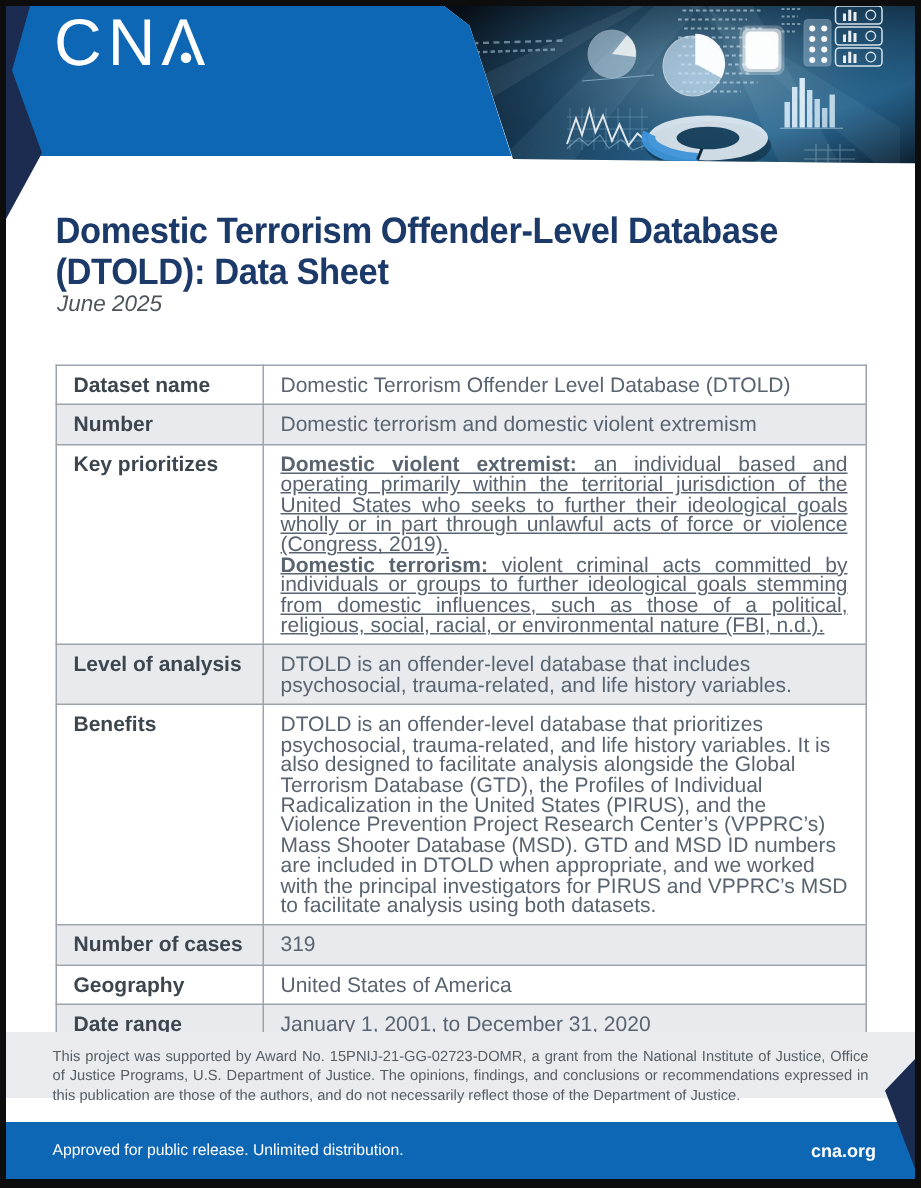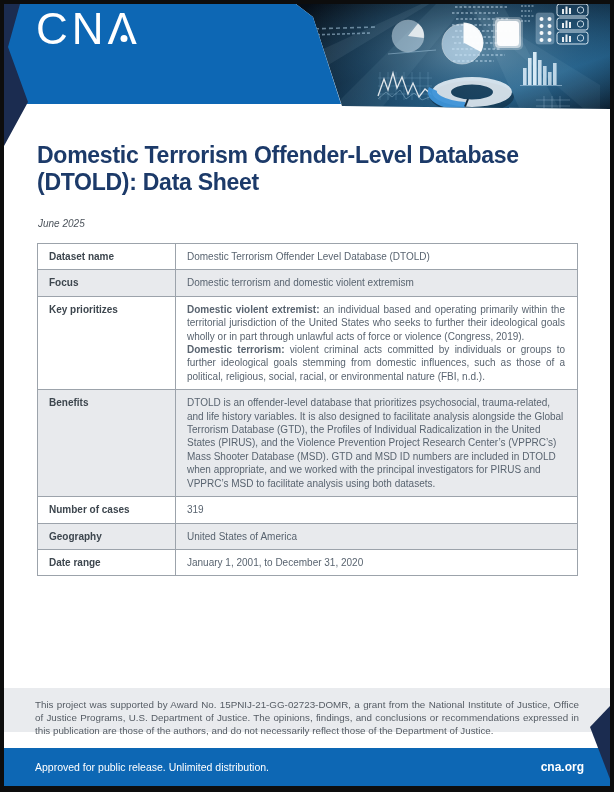--- a/index.html
+++ b/index.html
@@ -25,35 +25,35 @@
   }
   .title{
     position:absolute;left:37px;top:126px;z-index:2;width:560px;
     color:var(--title-navy,#1c3a69);font-weight:bold;font-size:24.5px;
     line-height:26.5px;letter-spacing:-0.3px;
     transform:scaleX(0.94);transform-origin:0 0;
   }
   .title span{display:block;}
   .pub-date{
     position:absolute;left:38px;top:194px;z-index:2;
-    font-style:italic;font-size:10px;color:#4d545c;margin-top:24px;
+    font-style:italic;font-size:15px;color:#4d545c;
   }
   
   .sheet{
     position:absolute;left:37px;top:243px;width:541px;z-index:2;
-    border-collapse:collapse;font-size:10px;line-height:13.4px;
+    border-collapse:collapse;font-size:14px;line-height:13.4px;
     color:var(--text-gray,#596470);
   }
   .sheet td{
     border:1px solid var(--border-gray,#9ca3ab);
     vertical-align:top;padding:6px 12px 6px 11px;
   }
   .sheet tr:nth-child(even) td{background:var(--row-gray,#e8eaed);}
   .t-label{width:114px;font-weight:bold;color:var(--label-color,#3d464e);}
-  .def{display:block;text-align:justify;}
+  .def{display:block;text-align:justify;text-decoration:underline;}
   .term{font-weight:bold;}
   
   .footer-gray{
     position:absolute;left:4px;right:4px;top:688px;height:44px;
     background:var(--footer-gray,#e9ebee);z-index:3;
   }
   .footer-gray p{
     margin:10px 31px 0 31px;font-size:9.8px;line-height:13.2px;
     color:#555c64;text-align:justify;
   }
@@ -220,31 +220,35 @@
   </h1>
   <div class="pub-date">June 2025</div>
 
   <table class="sheet">
     <tbody>
       <tr>
         <td class="t-label">Dataset name</td>
         <td class="t-value">Domestic Terrorism Offender Level Database (DTOLD)</td>
       </tr>
       <tr>
-        <td class="t-label">Focus</td>
+        <td class="t-label">Number</td>
         <td class="t-value">Domestic terrorism and domestic violent extremism</td>
       </tr>
       <tr>
         <td class="t-label">Key prioritizes</td>
         <td class="t-value">
           <span class="def"><b class="term">Domestic violent extremist:</b><span> an individual based and operating primarily within the territorial jurisdiction of the United States who seeks to further their ideological goals wholly or in part through unlawful acts of force or violence (Congress, 2019).</span></span>
           <span class="def"><b class="term">Domestic terrorism:</b><span> violent criminal acts committed by individuals or groups to further ideological goals stemming from domestic influences, such as those of a political, religious, social, racial, or environmental nature (FBI, n.d.).</span></span>
         </td>
       </tr>
       <tr>
+        <td class="t-label">Level of analysis</td>
+        <td class="t-value">DTOLD is an offender-level database that includes psychosocial, trauma-related, and life history variables.</td>
+      </tr>
+      <tr>
         <td class="t-label">Benefits</td>
         <td class="t-value">DTOLD is an offender-level database that prioritizes psychosocial, trauma-related, and life history variables. It is also designed to facilitate analysis alongside the Global Terrorism Database (GTD), the Profiles of Individual Radicalization in the United States (PIRUS), and the Violence Prevention Project Research Center’s (VPPRC’s) Mass Shooter Database (MSD). GTD and MSD ID numbers are included in DTOLD when appropriate, and we worked with the principal investigators for PIRUS and VPPRC’s MSD to facilitate analysis using both datasets.</td>
       </tr>
       <tr>
         <td class="t-label">Number of cases</td>
         <td class="t-value">319</td>
       </tr>
       <tr>
         <td class="t-label">Geography</td>
         <td class="t-value">United States of America</td>

